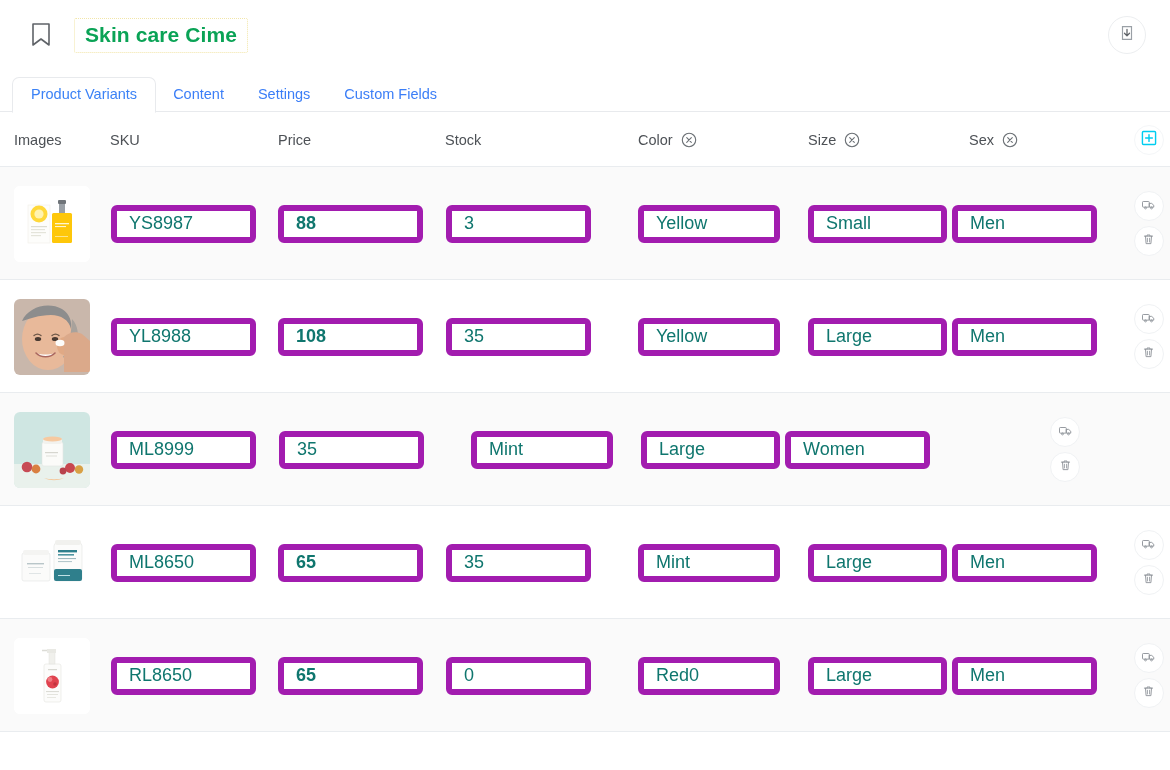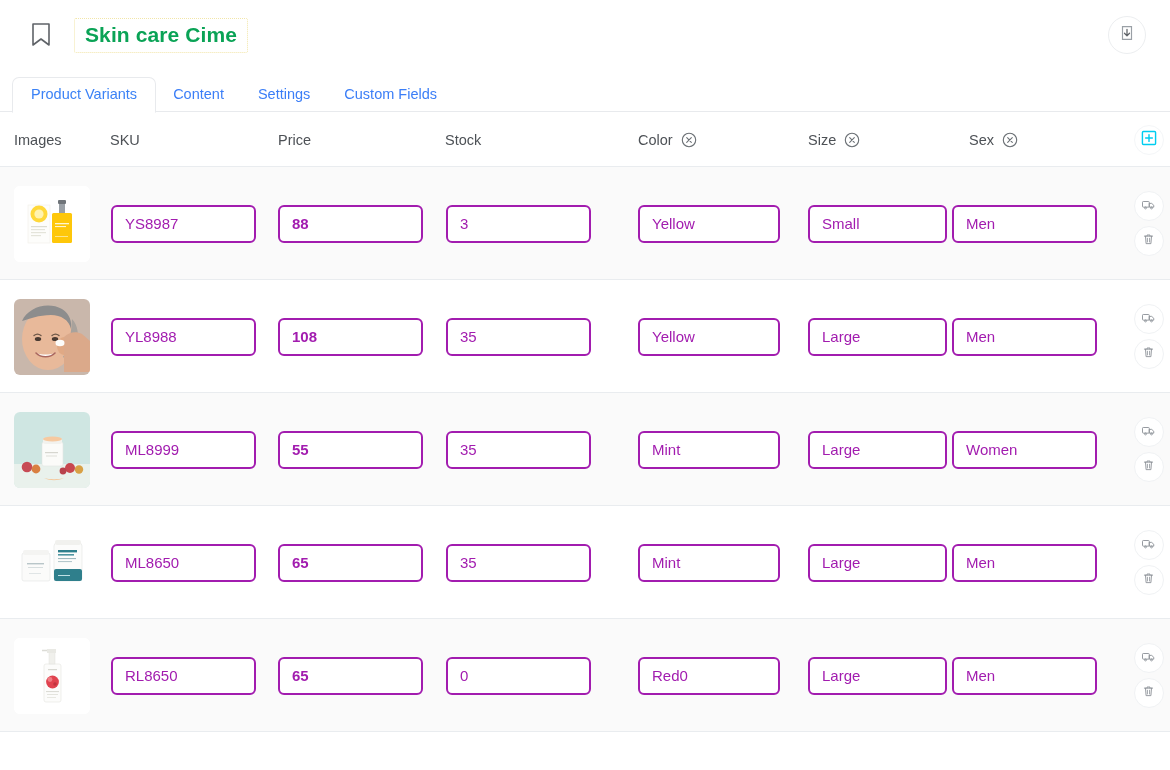--- a/index.html
+++ b/index.html
@@ -143,25 +143,25 @@
     overflow: hidden;
     display: flex; align-items: center; justify-content: center;
     position: relative;
   }
   .thumb.card { background: #ffffff; }
   .thumb.plain { background: transparent; }
 
   .cell { display: flex; align-items: center; }
   .inp {
     height: 38px;
-    border: 2px solid #a21caf;
+    border: 6px solid #a21caf;
     border-radius: 6px;
     background: #fff;
-    font-size: 15px;
-    color: #a21caf;
+    font-size: 18px;
+    color: #0f766e;
     padding: 0 12px;
     display: flex;
     align-items: center;
     width: 145px;
     white-space: nowrap;
     overflow: hidden;
     cursor: text;
   }
   .cell.col-sku   .inp { width: 145px; margin-left: 1px; }
   .cell.col-price .inp { width: 145px; margin-left: 0px; font-weight: bold; }
@@ -412,23 +412,20 @@
             <circle cx="56" cy="56" r="5" fill="#c8474f"></circle>
             <circle cx="65" cy="57.5" r="4.2" fill="#d8a045"></circle>
             <circle cx="49" cy="59" r="3.4" fill="#b8424c"></circle>
             <path d="M30 66c6 3 14 3 20 0-6 1.6-14 1.6-20 0z" fill="#f4c99e"></path>
           </svg>
         </div>
       </div>
       <div class="cell col-sku">
         <div class="inp">ML8999</div>
       </div>
-      <div class="cell col-price">
-        <div class="inp">55</div>
-      </div>
       <div class="cell col-stock">
         <div class="inp">35</div>
       </div>
       <div class="cell col-color">
         <div class="inp">Mint</div>
       </div>
       <div class="cell col-size">
         <div class="inp">Large</div>
       </div>
       <div class="cell col-sex">

